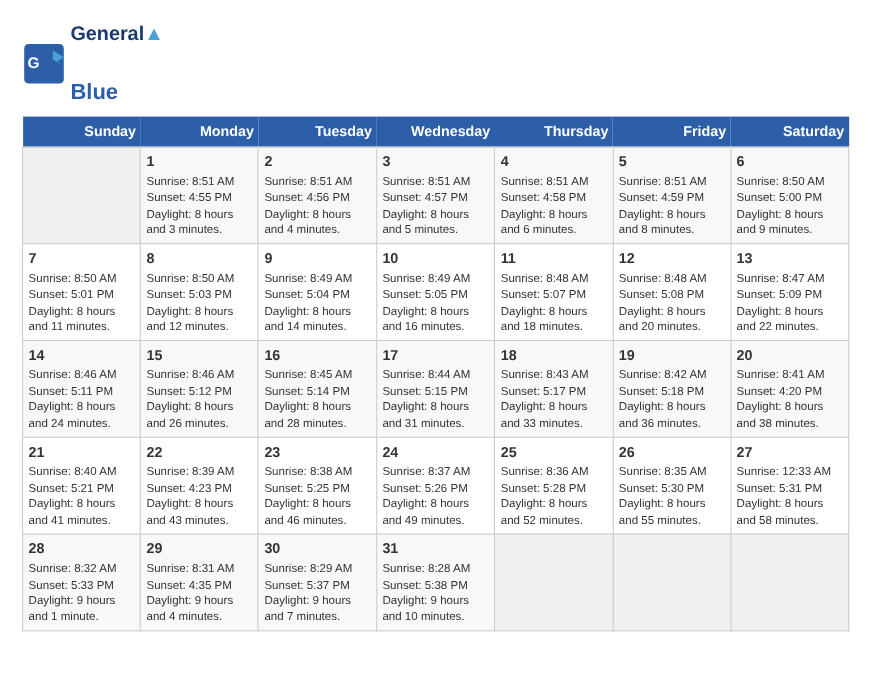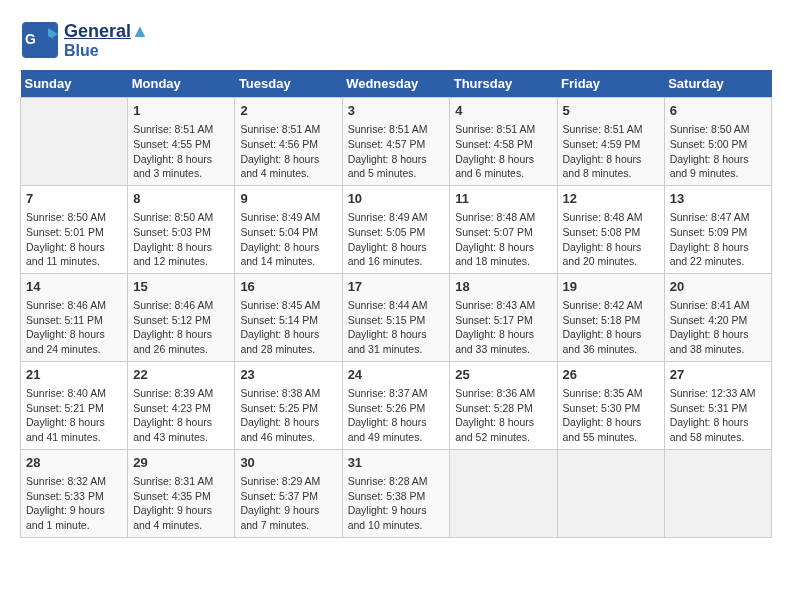--- a/index.html
+++ b/index.html
@@ -35,21 +35,21 @@
     }
     table {
       width: 100%;
       border-collapse: collapse;
       font-size: 11px;
     }
     thead tr th {
       background-color: #2c5fa8;
       color: #fff;
       padding: 6px 4px;
-      text-align: left;
+      text-align: right;
       font-size: 13px;
       font-weight: bold;
     }
     tbody tr {
       vertical-align: top;
     }
     tbody tr td {
       border: 1px solid #ccc;
       padding: 4px 5px;
       height: 80px;
@@ -82,23 +82,23 @@
     <div style="display:flex;align-items:center;gap:4px;">
       <div style="position:relative;width:40px;height:40px;">
         <svg width="40" height="40" viewBox="0 0 40 40">
           <rect x="2" y="2" width="36" height="36" rx="4" fill="#2c5fa8"></rect>
           <text x="5" y="24" font-size="14" font-weight="bold" fill="white" font-family="Arial">G</text>
           <polygon points="28,8 38,14 32,18 38,22 28,16" fill="#4a9fd4"></polygon>
         </svg>
       </div>
       <div>
         <div style="font-size:18px;font-weight:bold;color:#1a3a6e;">
-          <span style="color:#1a3a6e;text-decoration:underline;">General</span><span style="color:#4a9fd4;">▲</span>
+          <span style="color:#1a3a6e;">General</span><span style="color:#4a9fd4;">▲</span>
         </div>
-        <div style="font-size:16px;font-weight:bold;color:#2c5fa8;">Blue</div>
+        <div style="font-size:20px;font-weight:bold;color:#2c5fa8;margin-top:32px;">Blue</div>
       </div>
     </div>
   </div>
   <div class="title-section">
     <div class="month-title"></div>
     <div class="location"></div>
   </div>
 </div>
 
 <table>

